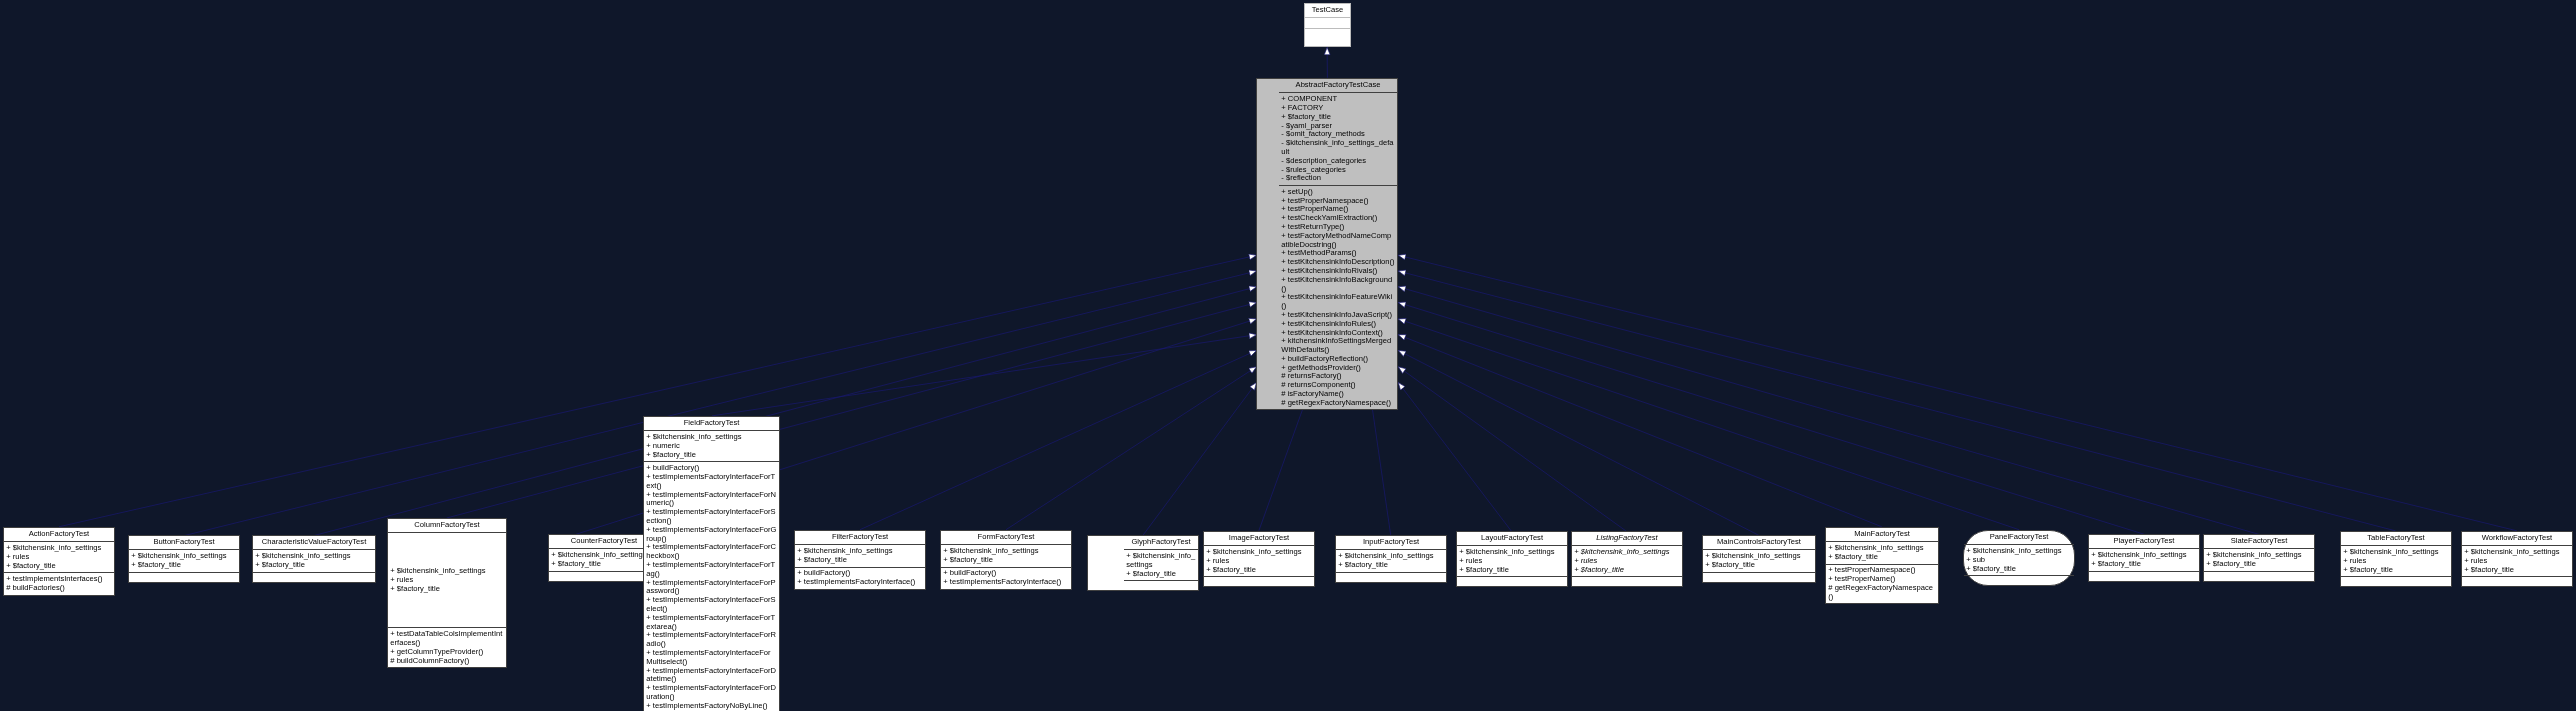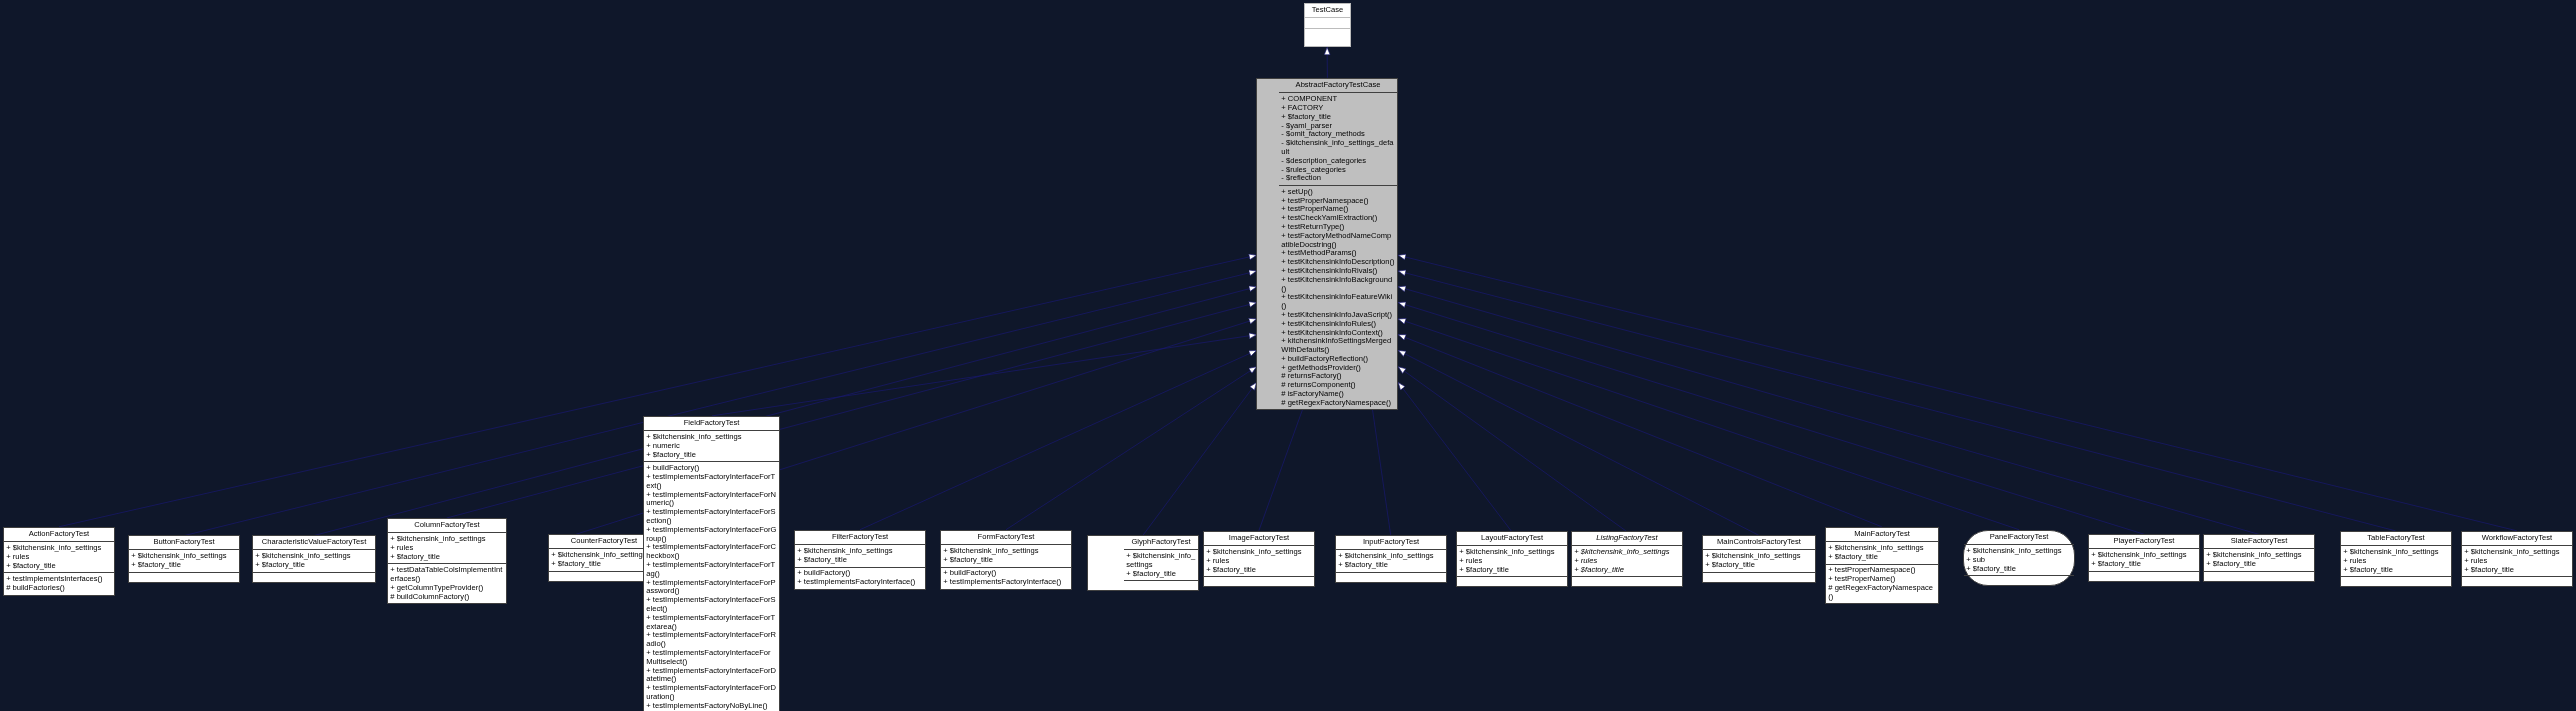--- a/index.html
+++ b/index.html
@@ -139,21 +139,21 @@
       <div class="uml-sec methods"></div>
     </div>
     <div class="uml-box normal" style="left: 252px; top: 535px; width: 124px;">
       <div class="uml-title">CharacteristicValueFactoryTest</div>
       <div class="uml-sec attrs">
         <div class="uml-line">+ $kitchensink_info_settings</div>
         <div class="uml-line">+ $factory_title</div>
       </div>
       <div class="uml-sec methods"></div>
     </div>
-    <div class="uml-box normal" style="left: 387px; top: 518px; width: 120px;">
+    <div class="uml-box normal" style="left: 387px; top: 518px; width: 120px; gap: 32px;">
       <div class="uml-title">ColumnFactoryTest</div>
       <div class="uml-sec attrs">
         <div class="uml-line">+ $kitchensink_info_settings</div>
         <div class="uml-line">+ rules</div>
         <div class="uml-line">+ $factory_title</div>
       </div>
       <div class="uml-sec methods">
         <div class="uml-line">+ testDataTableColsImplementInterfaces()</div>
         <div class="uml-line">+ getColumnTypeProvider()</div>
         <div class="uml-line"># buildColumnFactory()</div>

